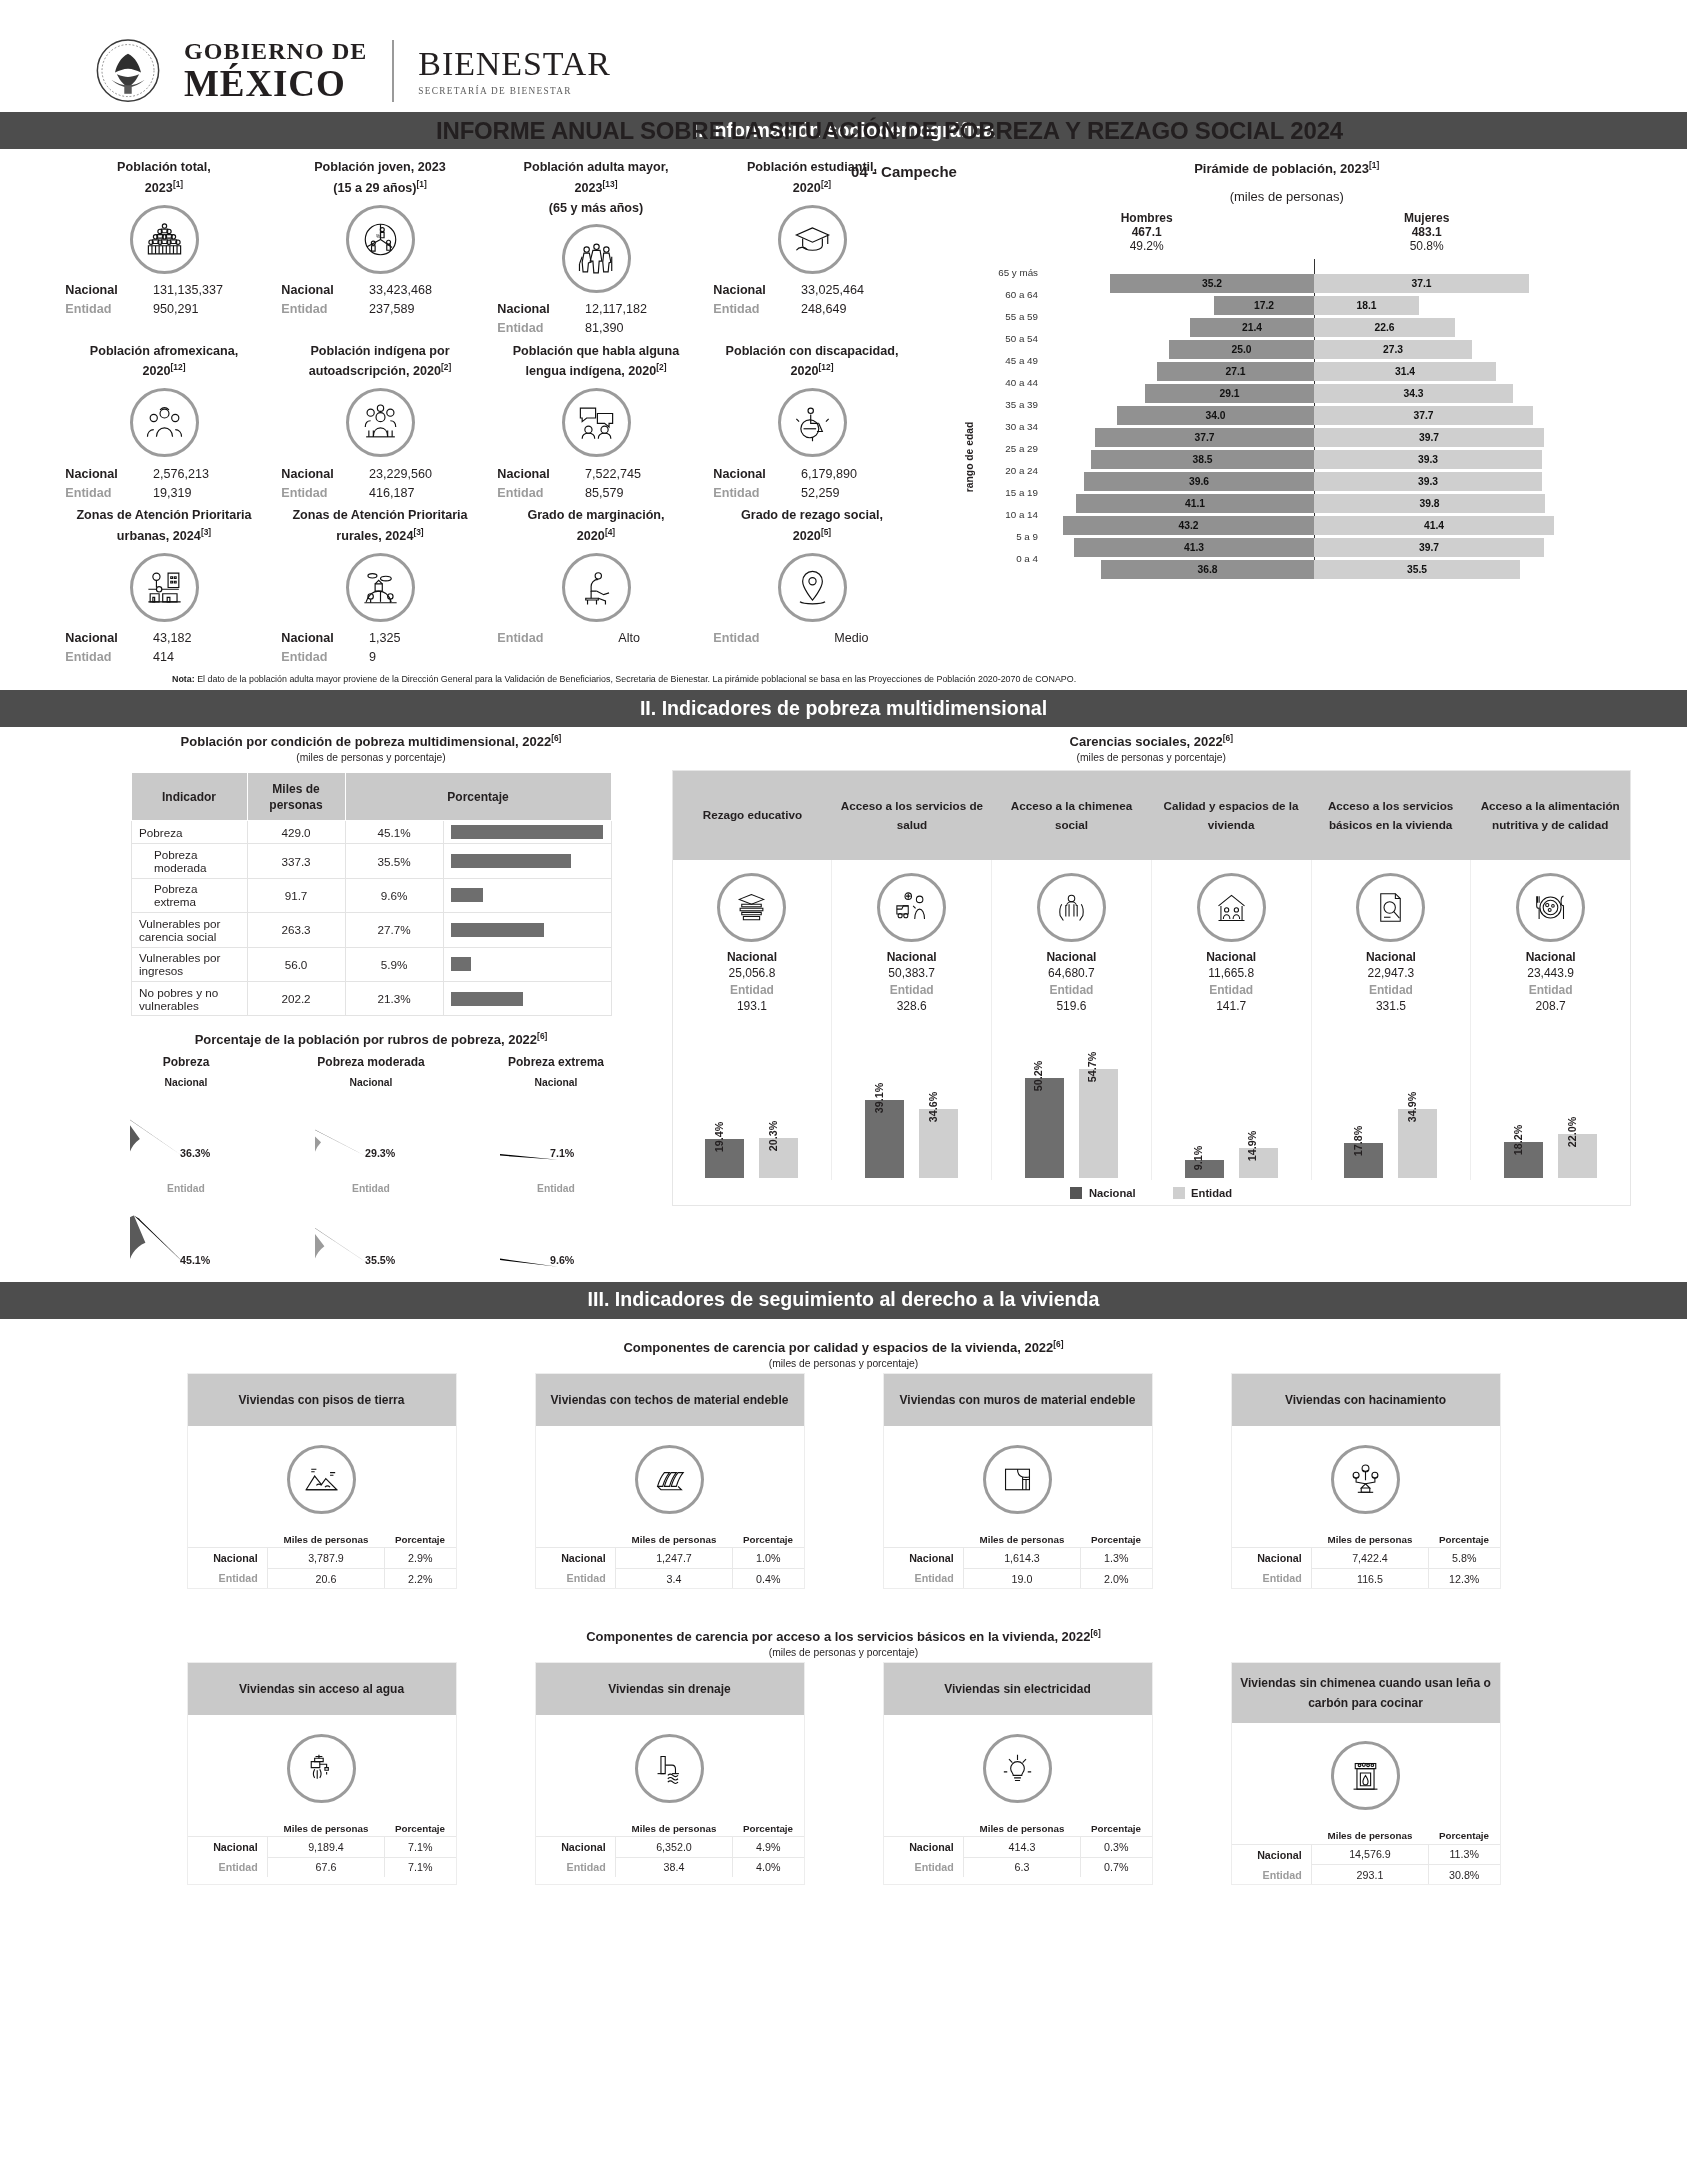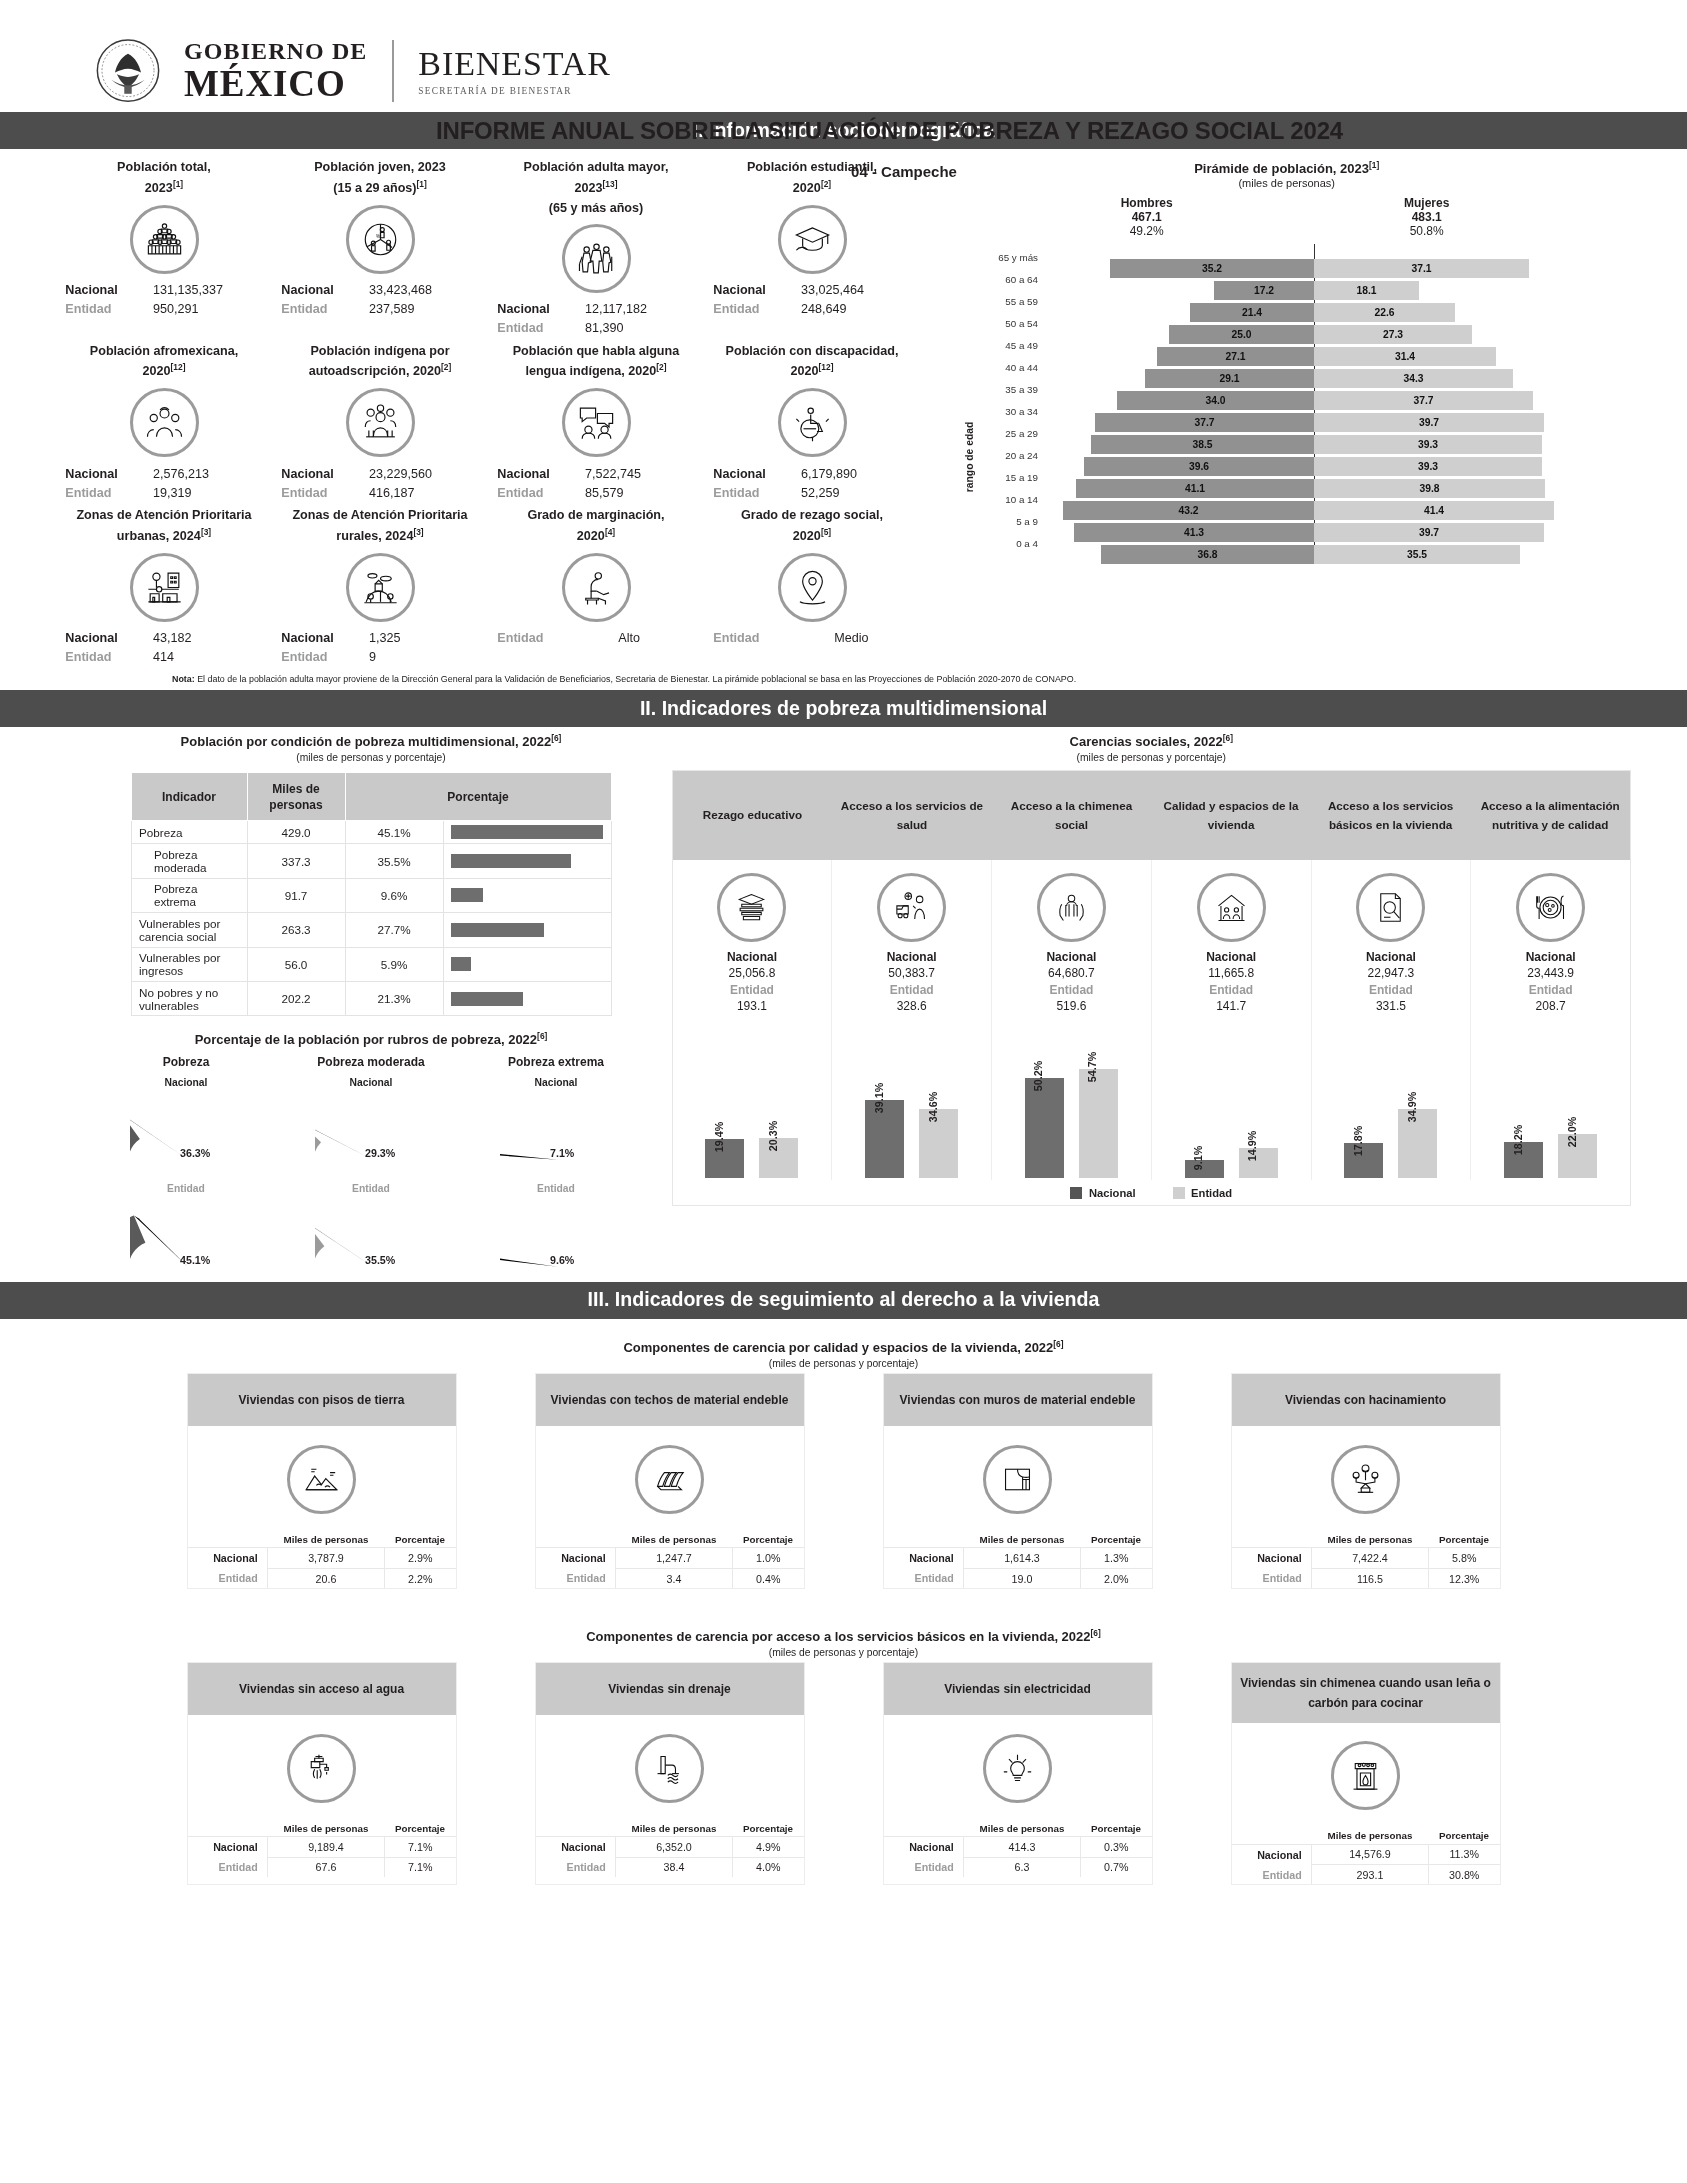--- a/index.html
+++ b/index.html
@@ -61,21 +61,21 @@
   .kv { display:flex; justify-content:flex-start; font-size:12.6px; line-height:1.5; padding-left:9.3px;}
   .kv .k { width:82px; text-align:left; font-weight:bold; }
   .kv .k.ent { color:#9b9b9b; }
   .kv .v { flex:1; text-align:left; padding-left:5.6px; }
   .kv.center-v .v { text-align:left; padding-left:39px; font-weight:normal; }
 
   
   .pyr { width:746px; padding:11.2px 18.6px 0 0; position:relative; }
   .pyr-title { text-align:center; font-size:13px; font-weight:bold; }
   .pyr-title sup { font-size:8.4px; }
-  .pyr-sub { text-align:center; font-size:11px; margin-top:0; }
+  .pyr-sub { text-align:center; font-size:13px; margin-top:12px; }
   .pyr-head { display:flex; justify-content:center; margin-top:7.5px; }
   .pyr-head .col { width:280px; text-align:center; font-size:12px; }
   .pyr-head .col .nm { font-weight:bold; }
   .pyr-head .col .n { font-weight:bold;text-align:center; }
   .pyr-chart { position:relative; margin-top:5.6px; padding-left:121px; }
   .pyr-row { display:flex; align-items:center; height:22px; position:relative; }
   .pyr-label { position:absolute; left:-110px; width:104px; text-align:right; font-size:9.8px; color:#333; top:8.4px;}
   .pyr-half { width:270px; display:flex; height:18.6px; }
   .pyr-half.left { justify-content:flex-end; }
   .bar {

